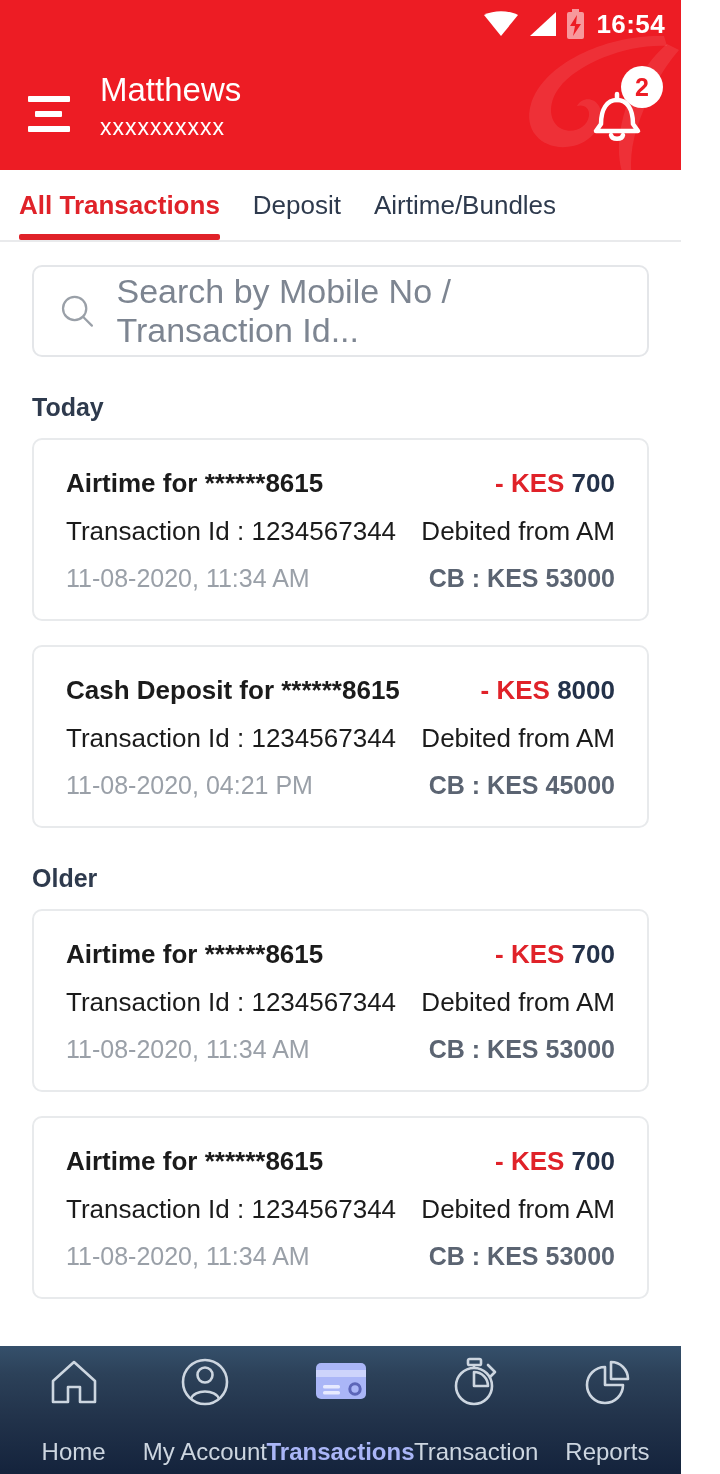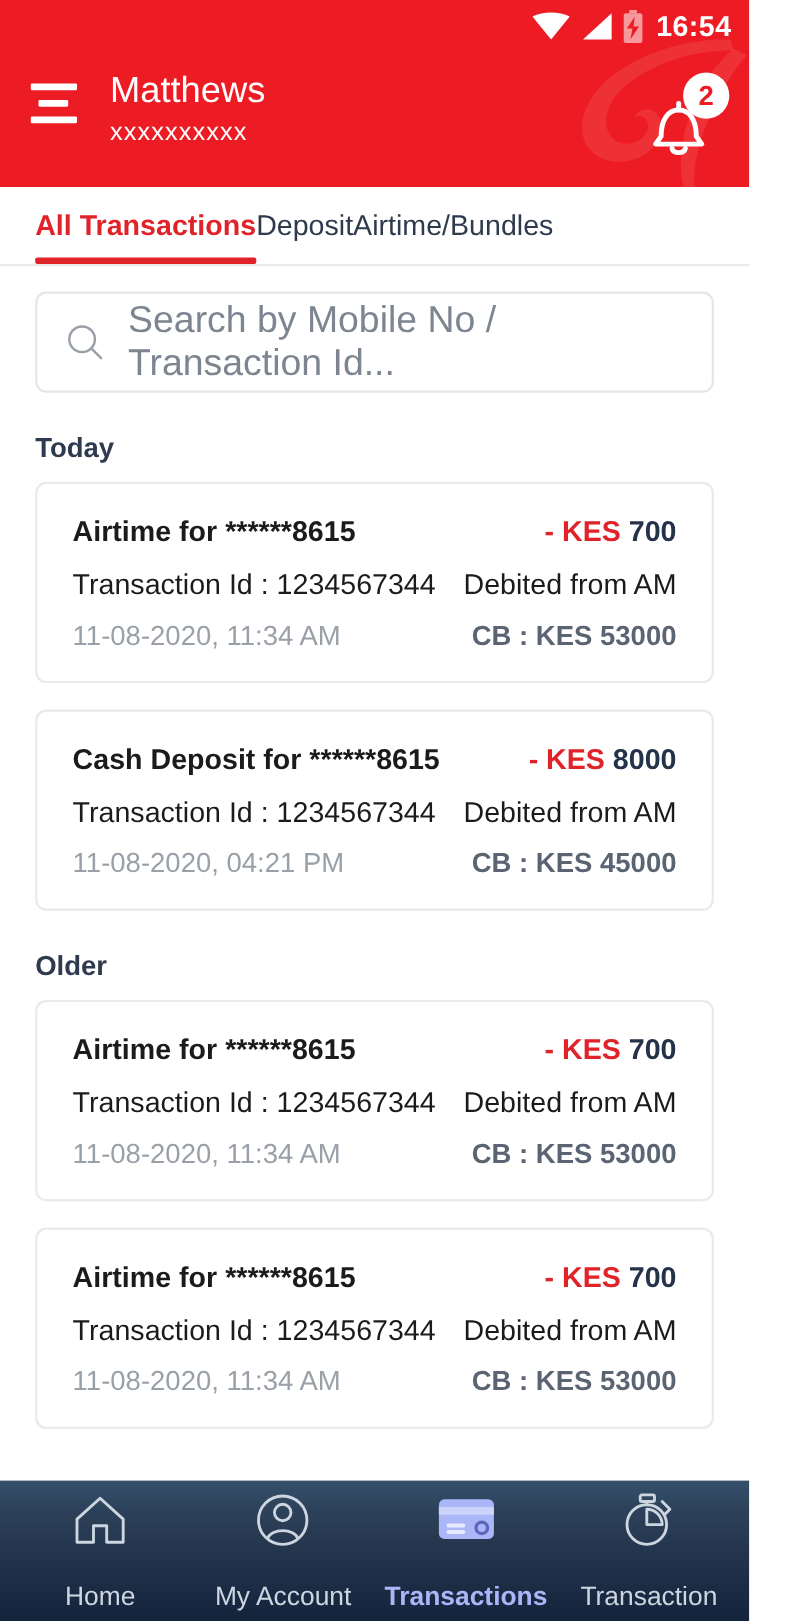--- a/index.html
+++ b/index.html
@@ -22,21 +22,21 @@
     position:relative; height:48px;
     display:flex; align-items:center; justify-content:flex-end;
     padding-right:16px; gap:9px;
   }
   .sb-icon { display:block; }
   .sb-time {
     color:#fff; font-size:26px; font-weight:bold; letter-spacing:.4px;
     margin-left:3px;
   }
   .topbar {
-    position:relative; display:flex; align-items:flex-start; padding:14px 16px 0 28px;
+    position:relative; display:flex; align-items:center; padding:14px 16px 0 28px;
   }
   .hamburger {
     width:44px; padding-top:14px; display:flex; flex-direction:column; gap:9px;
     cursor:pointer;
   }
   .hamburger i { display:block; height:6px; background:#fff; border-radius:1px; }
   .hamburger i:nth-child(1){ width:42px; }
   .hamburger i:nth-child(2){ width:27px; margin-left:7px; }
   .hamburger i:nth-child(3){ width:42px; }
   .titles { margin-left:28px; flex:1; }
@@ -45,22 +45,22 @@
   .bell-wrap { position:relative; width:86px; height:86px; margin-top:4px; cursor:pointer; }
   .badge {
     position:absolute; right:2px; top:0; width:42px; height:42px; border-radius:50%;
     background:#fff; color:#ED1C24; font-size:25px; font-weight:bold;
     display:flex; align-items:center; justify-content:center; z-index:3;
   }
 
   
   .tabs-wrap { position:relative; height:72px; border-bottom:2px solid #e9eaec; }
   .tabs {
-    display:flex; align-items:center; height:70px; padding-left:32px;
-    white-space:nowrap; overflow:hidden;
+    display:flex; align-items:center; height:70px; padding-left:19px;
+    gap:33px; white-space:nowrap; overflow:hidden;
   }
   .tab {
     position:relative; font-size:26px; color:#2E3A4D; height:70px;
     display:flex; align-items:center; cursor:pointer;
   }
   .tab.active { color:#E02229; font-weight:bold; }
   .tab.active::after {
     content:""; position:absolute; left:0; right:0; bottom:0;
     height:6px; background:#E02229; border-radius:2px;
   }
@@ -275,14 +275,21 @@
       <svg width="56" height="56" viewBox="0 0 56 56" fill="none" stroke="#cdd6e0" stroke-width="2.6" stroke-linejoin="round">
         <circle cx="26" cy="32" r="18"></circle>
         <rect x="20" y="5" width="13" height="6" rx="1.6"></rect>
         <path d="M26 11 L26 14"></path>
         <path d="M40 11 L47 18 L42 23" stroke-linecap="round"></path>
         <path d="M26 32 L26 18 A14 14 0 0 1 40 32 Z"></path>
       </svg>
       <span class="nav-label">Transaction</span>
     </div>
 
+    <div class="nav-item">
+      <svg width="56" height="56" viewBox="0 0 56 56" fill="none" stroke="#cdd6e0" stroke-width="2.6" stroke-linejoin="round">
+        <path d="M26 31 L26 13 A18 18 0 1 0 44 31 Z"></path>
+        <path d="M32 8 L32 25 L49 25 A17 17 0 0 0 32 8 Z"></path>
+      </svg>
+      <span class="nav-label">Reports</span>
+    </div>
   </div>
 </div>
 
 </body></html>

